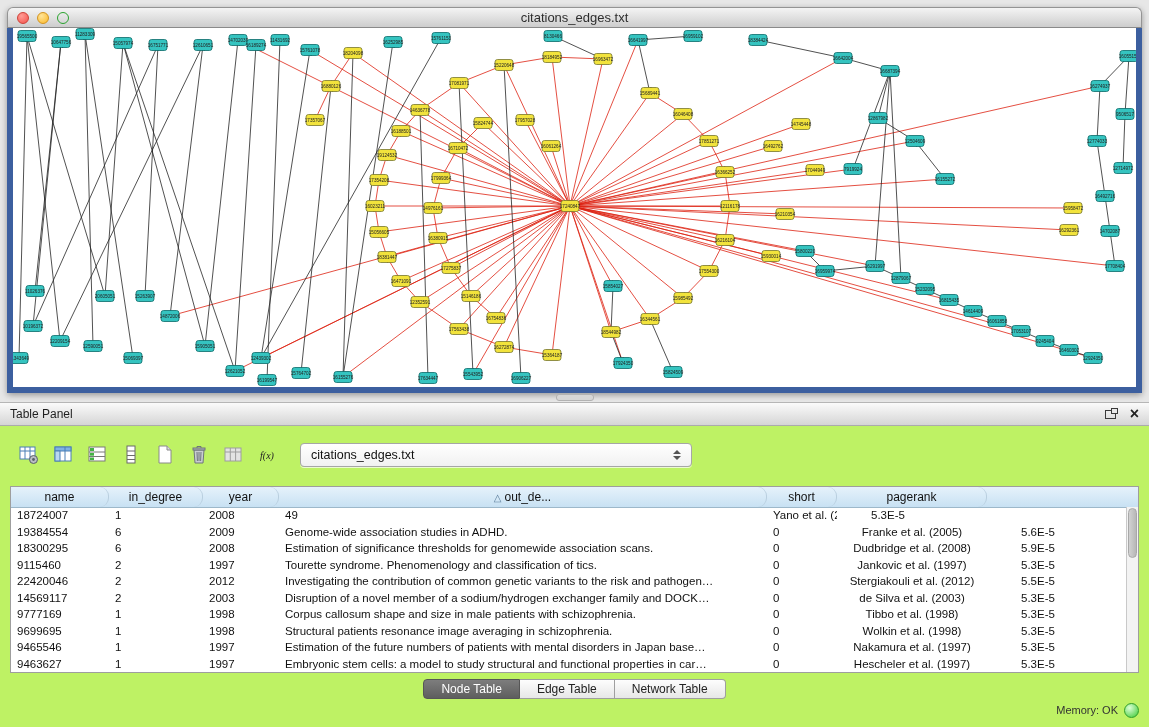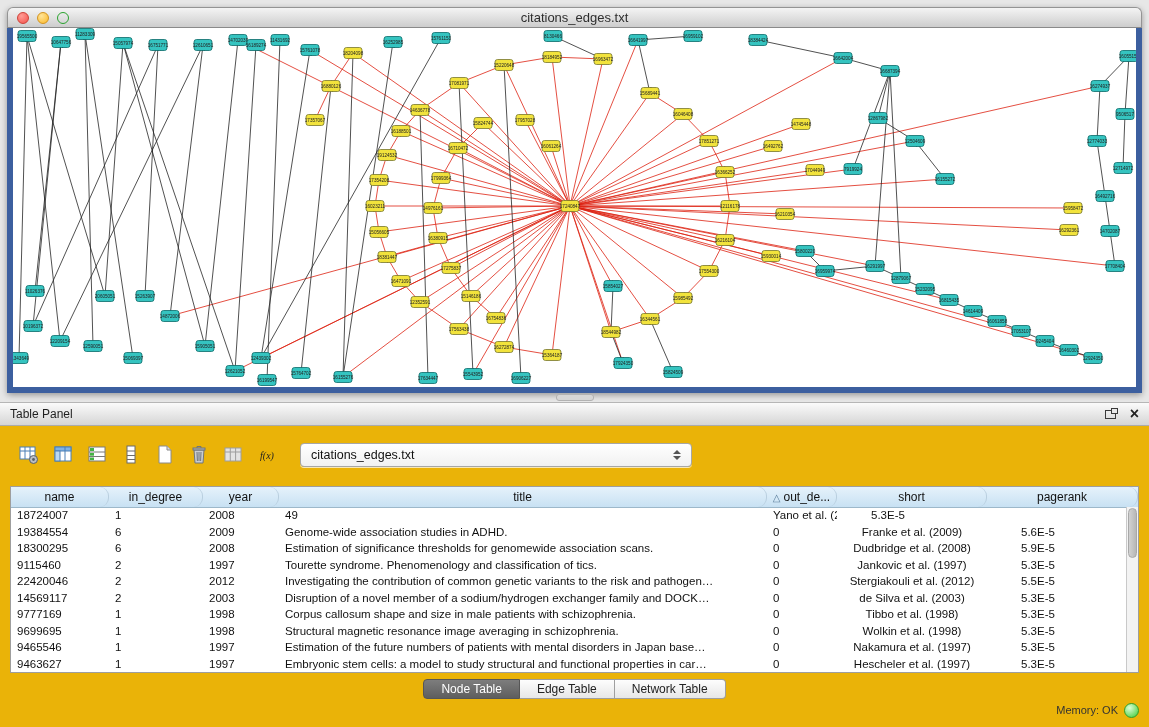--- a/index.html
+++ b/index.html
@@ -22,21 +22,21 @@
   .tl.grn{background:radial-gradient(circle at 35% 30%,#a7f3a0,#30c433;);border:1px solid #2aa32e;}
   .net-frame{height:365px;box-sizing:border-box;border:6px solid #3c5f9f;border-top:none;background:#ffffff;overflow:hidden;}
   .net-frame svg{display:block;width:100%;height:100%;}
   svg text{font-family:"Liberation Sans",sans-serif;}
 
   
   .splitter{position:absolute;left:0;top:393px;width:1149px;height:9px;display:flex;align-items:center;justify-content:center;}
   .splitter .grip{width:36px;height:5px;border-radius:3px;background:#d6d6d6;border:1px solid #b2b2b2;}
 
   
-  .table-panel{position:absolute;left:0;top:402px;width:1149px;height:325px;background:#eab308;border-top:1px solid #b6b6b6;box-sizing:border-box;}
+  .table-panel{position:absolute;left:0;top:402px;width:1149px;height:325px;background:#bef264;border-top:1px solid #b6b6b6;box-sizing:border-box;}
   .panel-header{height:22px;background:linear-gradient(#fbfbfb,#d5d5d5);border-bottom:1px solid #ababab;
     display:flex;align-items:center;padding:0 10px;font-size:12px;color:#1f1f1f;}
   .panel-header .ph-title{flex:1;}
   .hdr-icons{display:flex;align-items:center;gap:14px;}
   .float-ic{width:11px;height:9px;border:1.5px solid #3a3a3a;position:relative;display:inline-block;box-sizing:border-box;}
   .float-ic::after{content:"";position:absolute;right:-3px;top:-3px;width:5px;height:4px;border:1.5px solid #3a3a3a;background:#e9e9e9;}
   .close-ic{font-size:16px;font-weight:bold;color:#222;line-height:12px;cursor:default;}
 
   .toolbar{display:flex;align-items:center;padding:16px 0 12px 14px;height:26px;}
   .tbtn{width:30px;height:26px;display:flex;align-items:center;justify-content:center;background:none;border:0;padding:0;margin-right:4px;}
@@ -791,23 +791,20 @@
         <div class="th">
           <span>name</span>
         </div>
         <div class="th">
           <span>in_degree</span>
         </div>
         <div class="th">
           <span>year</span>
         </div>
         <div class="th">
-          <span>title</span>
-        </div>
-        <div class="th">
           <span class="sort">△</span>
           <span>out_de...</span>
         </div>
         <div class="th">
           <span>short</span>
         </div>
         <div class="th">
           <span>pagerank</span>
         </div>
       </div>
@@ -819,21 +816,21 @@
           <div class="td col4">49</div>
           <div class="td col5">Yano et al. (2008)</div>
           <div class="td col6">5.3E-5</div>
         </div>
         <div class="tr">
           <div class="td col0">19384554</div>
           <div class="td col1">6</div>
           <div class="td col2">2009</div>
           <div class="td col3">Genome-wide association studies in ADHD.</div>
           <div class="td col4">0</div>
-          <div class="td col5">Franke et al. (2009)</div>
+          <div class="td col5">Franke et al. (2005)</div>
           <div class="td col6">5.6E-5</div>
         </div>
         <div class="tr">
           <div class="td col0">18300295</div>
           <div class="td col1">6</div>
           <div class="td col2">2008</div>
           <div class="td col3">Estimation of significance thresholds for genomewide association scans.</div>
           <div class="td col4">0</div>
           <div class="td col5">Dudbridge et al. (2008)</div>
           <div class="td col6">5.9E-5</div>
@@ -871,21 +868,21 @@
           <div class="td col2">1998</div>
           <div class="td col3">Corpus callosum shape and size in male patients with schizophrenia.</div>
           <div class="td col4">0</div>
           <div class="td col5">Tibbo et al. (1998)</div>
           <div class="td col6">5.3E-5</div>
         </div>
         <div class="tr">
           <div class="td col0">9699695</div>
           <div class="td col1">1</div>
           <div class="td col2">1998</div>
-          <div class="td col3">Structural magnetic resonance image averaging in schizophrenia.</div>
+          <div class="td col3">Structural patients resonance image averaging in schizophrenia.</div>
           <div class="td col4">0</div>
           <div class="td col5">Wolkin et al. (1998)</div>
           <div class="td col6">5.3E-5</div>
         </div>
         <div class="tr">
           <div class="td col0">9465546</div>
           <div class="td col1">1</div>
           <div class="td col2">1997</div>
           <div class="td col3">Estimation of the future numbers of patients with mental disorders in Japan base…</div>
           <div class="td col4">0</div>

